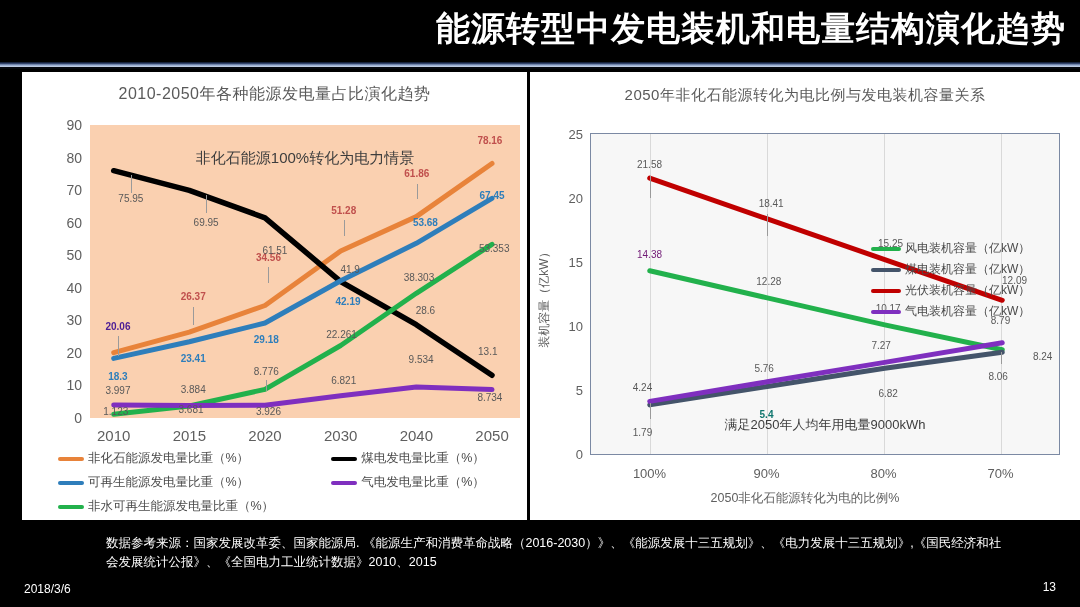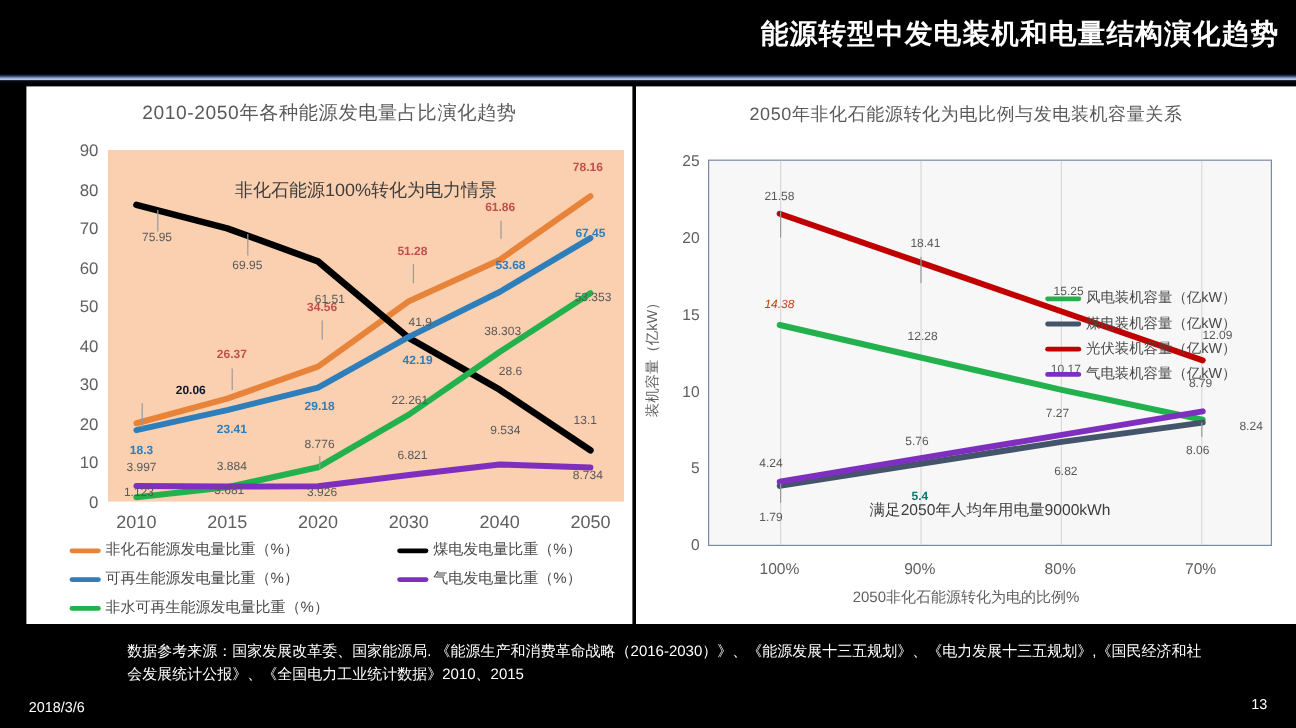--- a/index.html
+++ b/index.html
@@ -11,21 +11,21 @@
   }
   #slide { position: relative; width: 1080px; height: 607px; background: #000; }
 
   
   .header-band {
     position: absolute; left: 0; top: 0; width: 1080px; height: 60px;
     background: #000;
   }
   .header-title {
     position: absolute; right: 14px; top: 4px;
-    font-size: 23px; font-weight: bold; color: #ffffff;
+    font-size: 34px; font-weight: bold; color: #ffffff;
     letter-spacing: 1px; line-height: 48px; white-space: nowrap;
   }
   .header-rule {
     position: absolute; left: 0; top: 62px; width: 1080px; height: 5px;
     background: linear-gradient(to bottom,#0c1526 0%,#23345c 25%,#8fa5cc 60%,#c9d6ea 100%);
   }
   .header-rule2 {
     position: absolute; left: 0; top: 67px; width: 1080px; height: 2px;
     background: #05080f;
   }
@@ -150,21 +150,21 @@
         <polyline fill="none" stroke="#000000" stroke-width="5.5" stroke-linecap="round" stroke-linejoin="round" points="23.7,45.7 99.3,65.3 175,92.8 250.7,156.6 326.3,199.7 402,250.3"></polyline>
 
         <polyline fill="none" stroke="#2E7EBB" stroke-width="5" stroke-linecap="round" stroke-linejoin="round" points="23.7,233.4 99.3,216.8 175,198 250.7,155.7 326.3,118.3 402,73.4"></polyline>
 
         <polyline fill="none" stroke="#22B14C" stroke-width="5" stroke-linecap="round" stroke-linejoin="round" points="23.7,289.3 99.3,281 175,264.4 250.7,220.5 326.3,168.3 402,119.3"></polyline>
 
         <polyline fill="none" stroke="#7F2FBF" stroke-width="5" stroke-linecap="round" stroke-linejoin="round" points="23.7,280 99.3,280.4 175,280.2 250.7,270.8 326.3,61.97 402,264.6" style="display:none"></polyline>
         <polyline fill="none" stroke="#7F2FBF" stroke-width="5" stroke-linecap="round" stroke-linejoin="round" points="23.7,280 99.3,280.4 175,280.2 250.7,270.8 326.3,262 402,264.6"></polyline>
       </svg>
 
-      <span class="annot" style="left:6.5%;  top:68.5%; color:#0f172a; font-weight:bold;margin-left:41px;">20.06</span>
+      <span class="annot" style="left:6.5%;  top:68.5%; color:#4c1d95; font-weight:bold;">20.06</span>
       <span class="annot" style="left:24%;   top:58.5%; color:#C0504D; font-weight:bold;">26.37</span>
       <span class="annot" style="left:41.5%; top:45%;   color:#C0504D; font-weight:bold;">34.56</span>
       <span class="annot" style="left:59%;   top:29%;   color:#C0504D; font-weight:bold;">51.28</span>
       <span class="annot" style="left:76%;   top:16.5%; color:#C0504D; font-weight:bold;">61.86</span>
       <span class="annot" style="left:93%;   top:5%;    color:#C0504D; font-weight:bold;">78.16</span>
 
       <div class="leader" style="left:6.5%;  top:72%; height:20px;"></div>
       <div class="leader" style="left:24%;   top:62%; height:18px;"></div>
       <div class="leader" style="left:41.5%; top:48.5%; height:16px;"></div>
       <div class="leader" style="left:59%;   top:32.5%; height:16px;"></div>
@@ -266,21 +266,21 @@
         <polyline fill="none" stroke="#44546A" stroke-width="5" stroke-linecap="round" stroke-linejoin="round" points="58.75,270.9 176.25,252.5 293.75,234.2 411.25,218.2"></polyline>
 
         <polyline fill="none" stroke="#7F2FBF" stroke-width="5" stroke-linecap="round" stroke-linejoin="round" points="58.75,267.4 176.25,247.8 293.75,228.4 411.25,208.8"></polyline>
       </svg>
 
       <span class="annot" style="left:12.5%; top:9.5%;  color:#595959;">21.58</span>
       <span class="annot" style="left:38.5%; top:21.5%; color:#595959;">18.41</span>
       <span class="annot" style="left:64%;   top:34%;   color:#595959;">15.25</span>
       <span class="annot" style="left:90.5%; top:45.5%; color:#595959;">12.09</span>
 
-      <span class="annot" style="left:12.5%; top:37.5%; color:#c2410c;font-style:italic;">14.38</span>
+      <span class="annot" style="left:12.5%; top:37.5%; color:#701a75;">14.38</span>
       <span class="annot" style="left:38%;   top:46%;   color:#595959;">12.28</span>
       <span class="annot" style="left:63.5%; top:54.5%; color:#595959;">10.17</span>
       <span class="annot" style="left:96.5%; top:69.5%; color:#595959;">8.24</span>
 
       <span class="annot" style="left:11%;   top:79%;   color:#595959;">4.24</span>
       <span class="annot" style="left:37%;   top:73%;   color:#595959;">5.76</span>
       <span class="annot" style="left:62%;   top:66%;   color:#595959;">7.27</span>
       <span class="annot" style="left:87.5%; top:58%;   color:#595959;">8.79</span>
 
       <span class="annot" style="left:11%;   top:93%;   color:#595959;">1.79</span>

